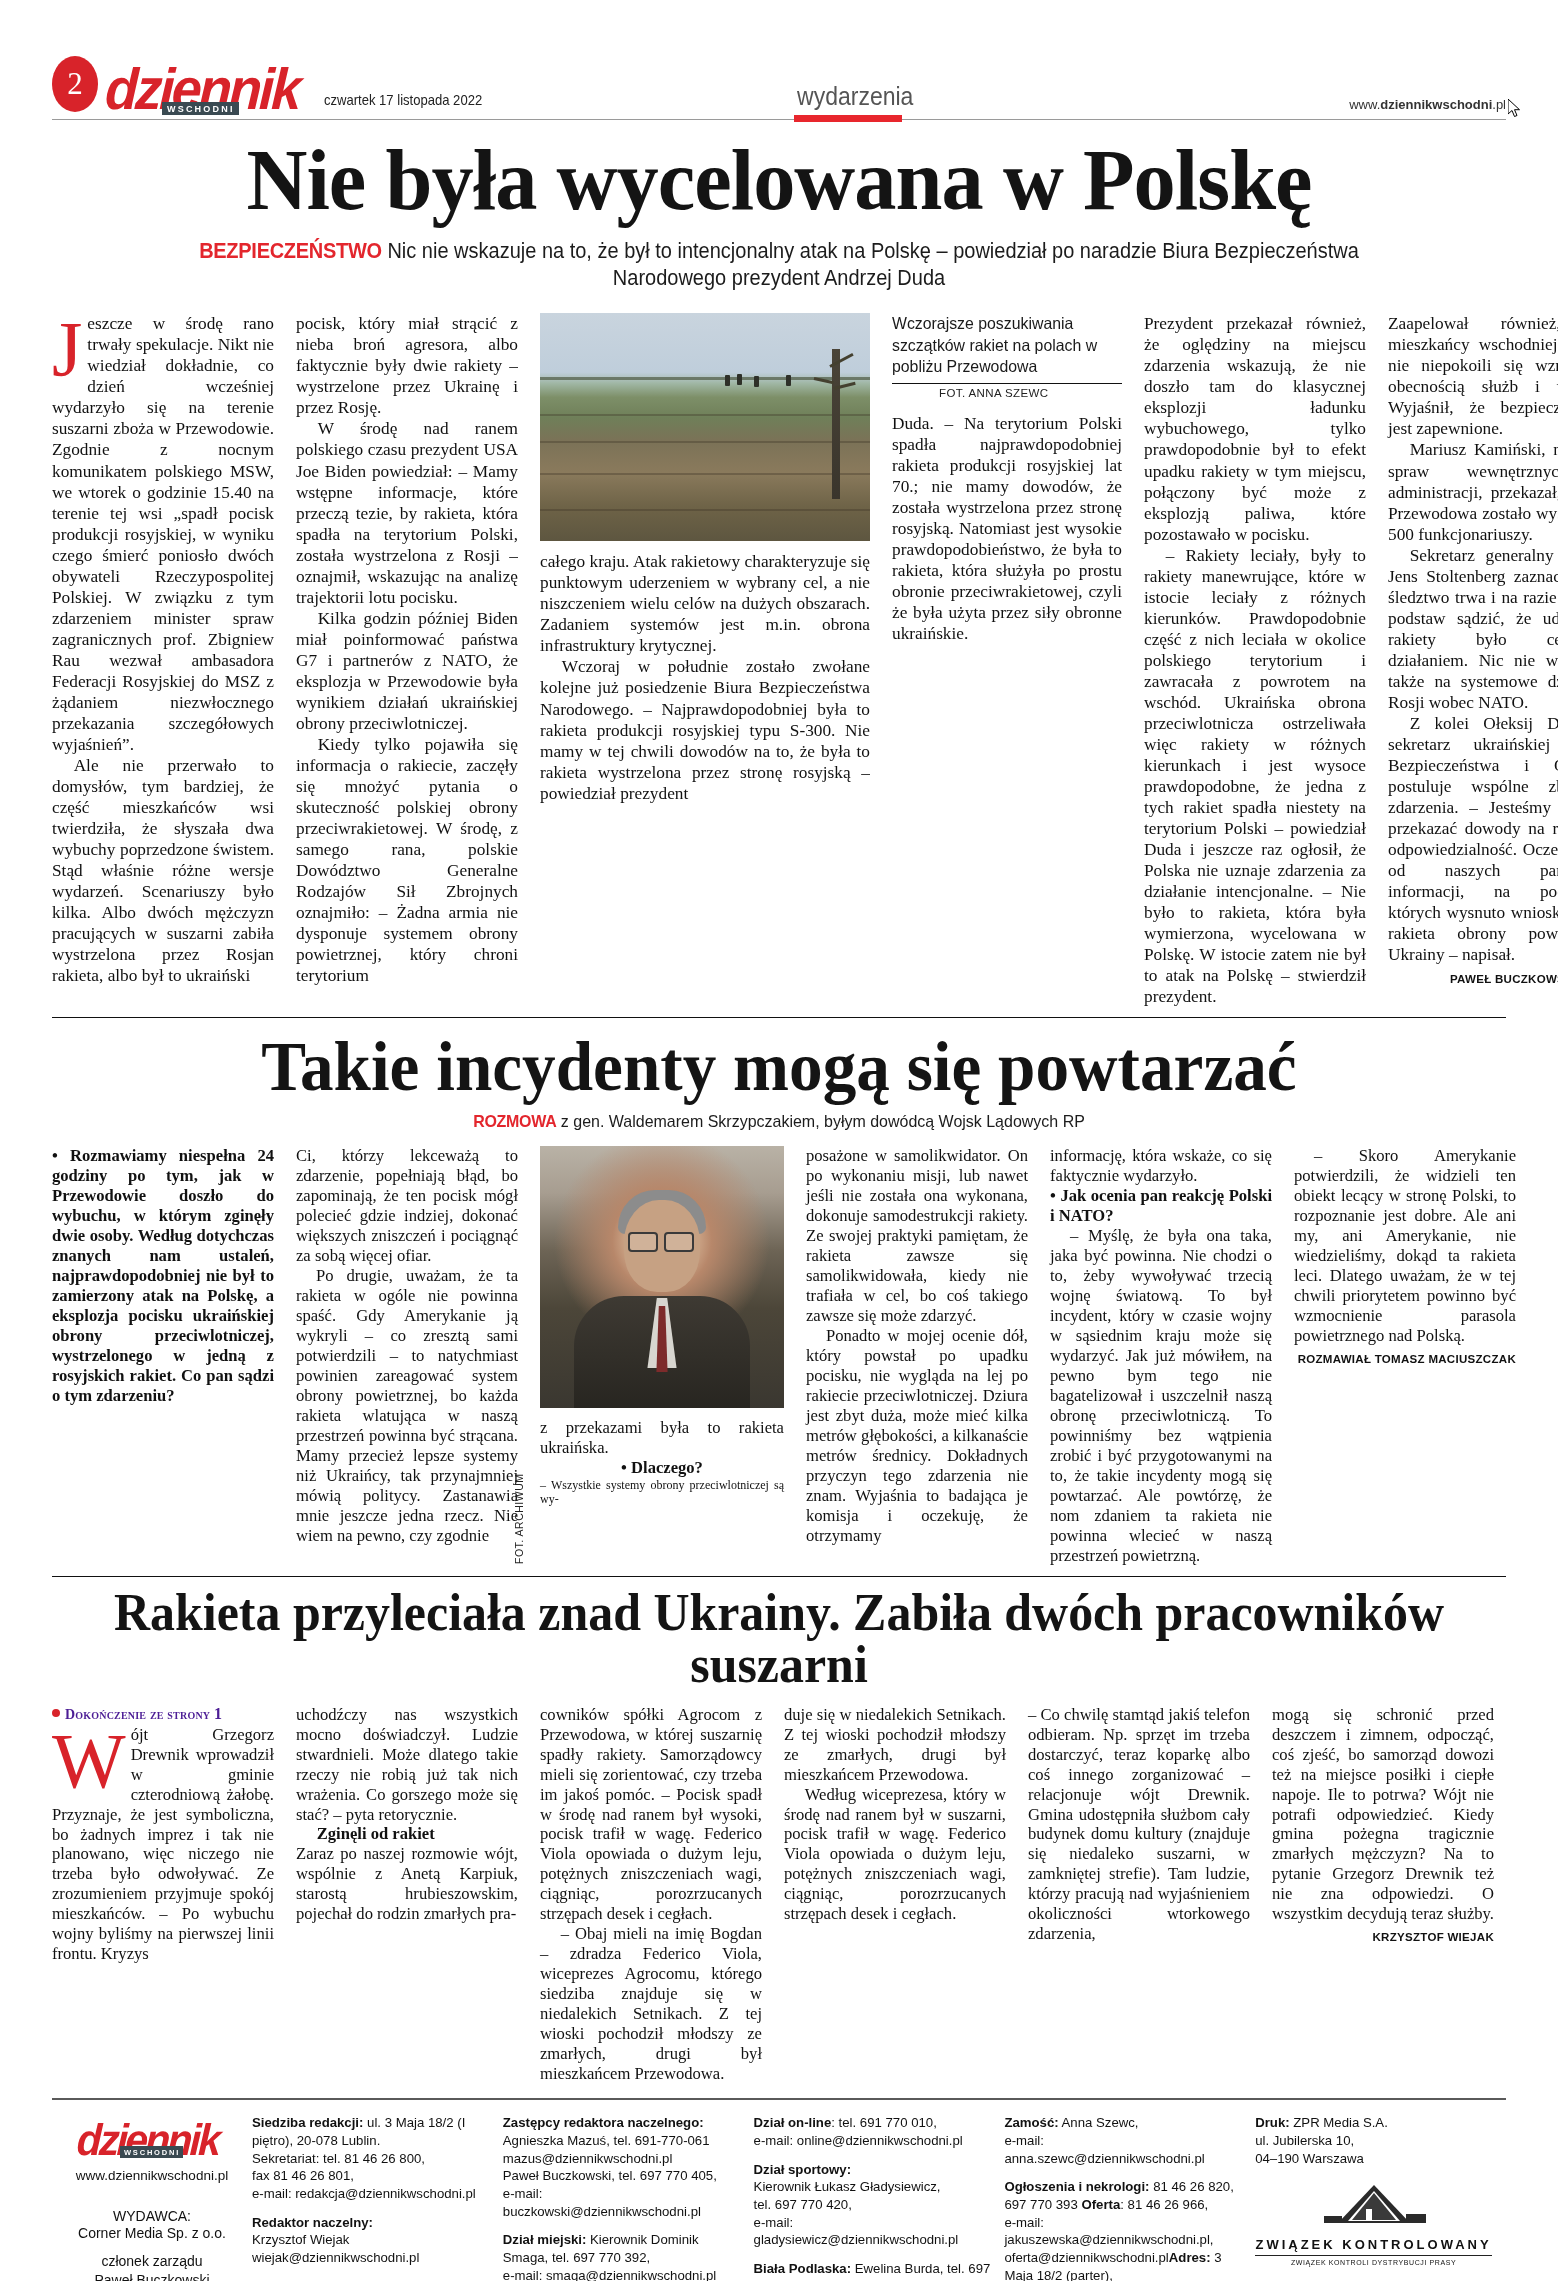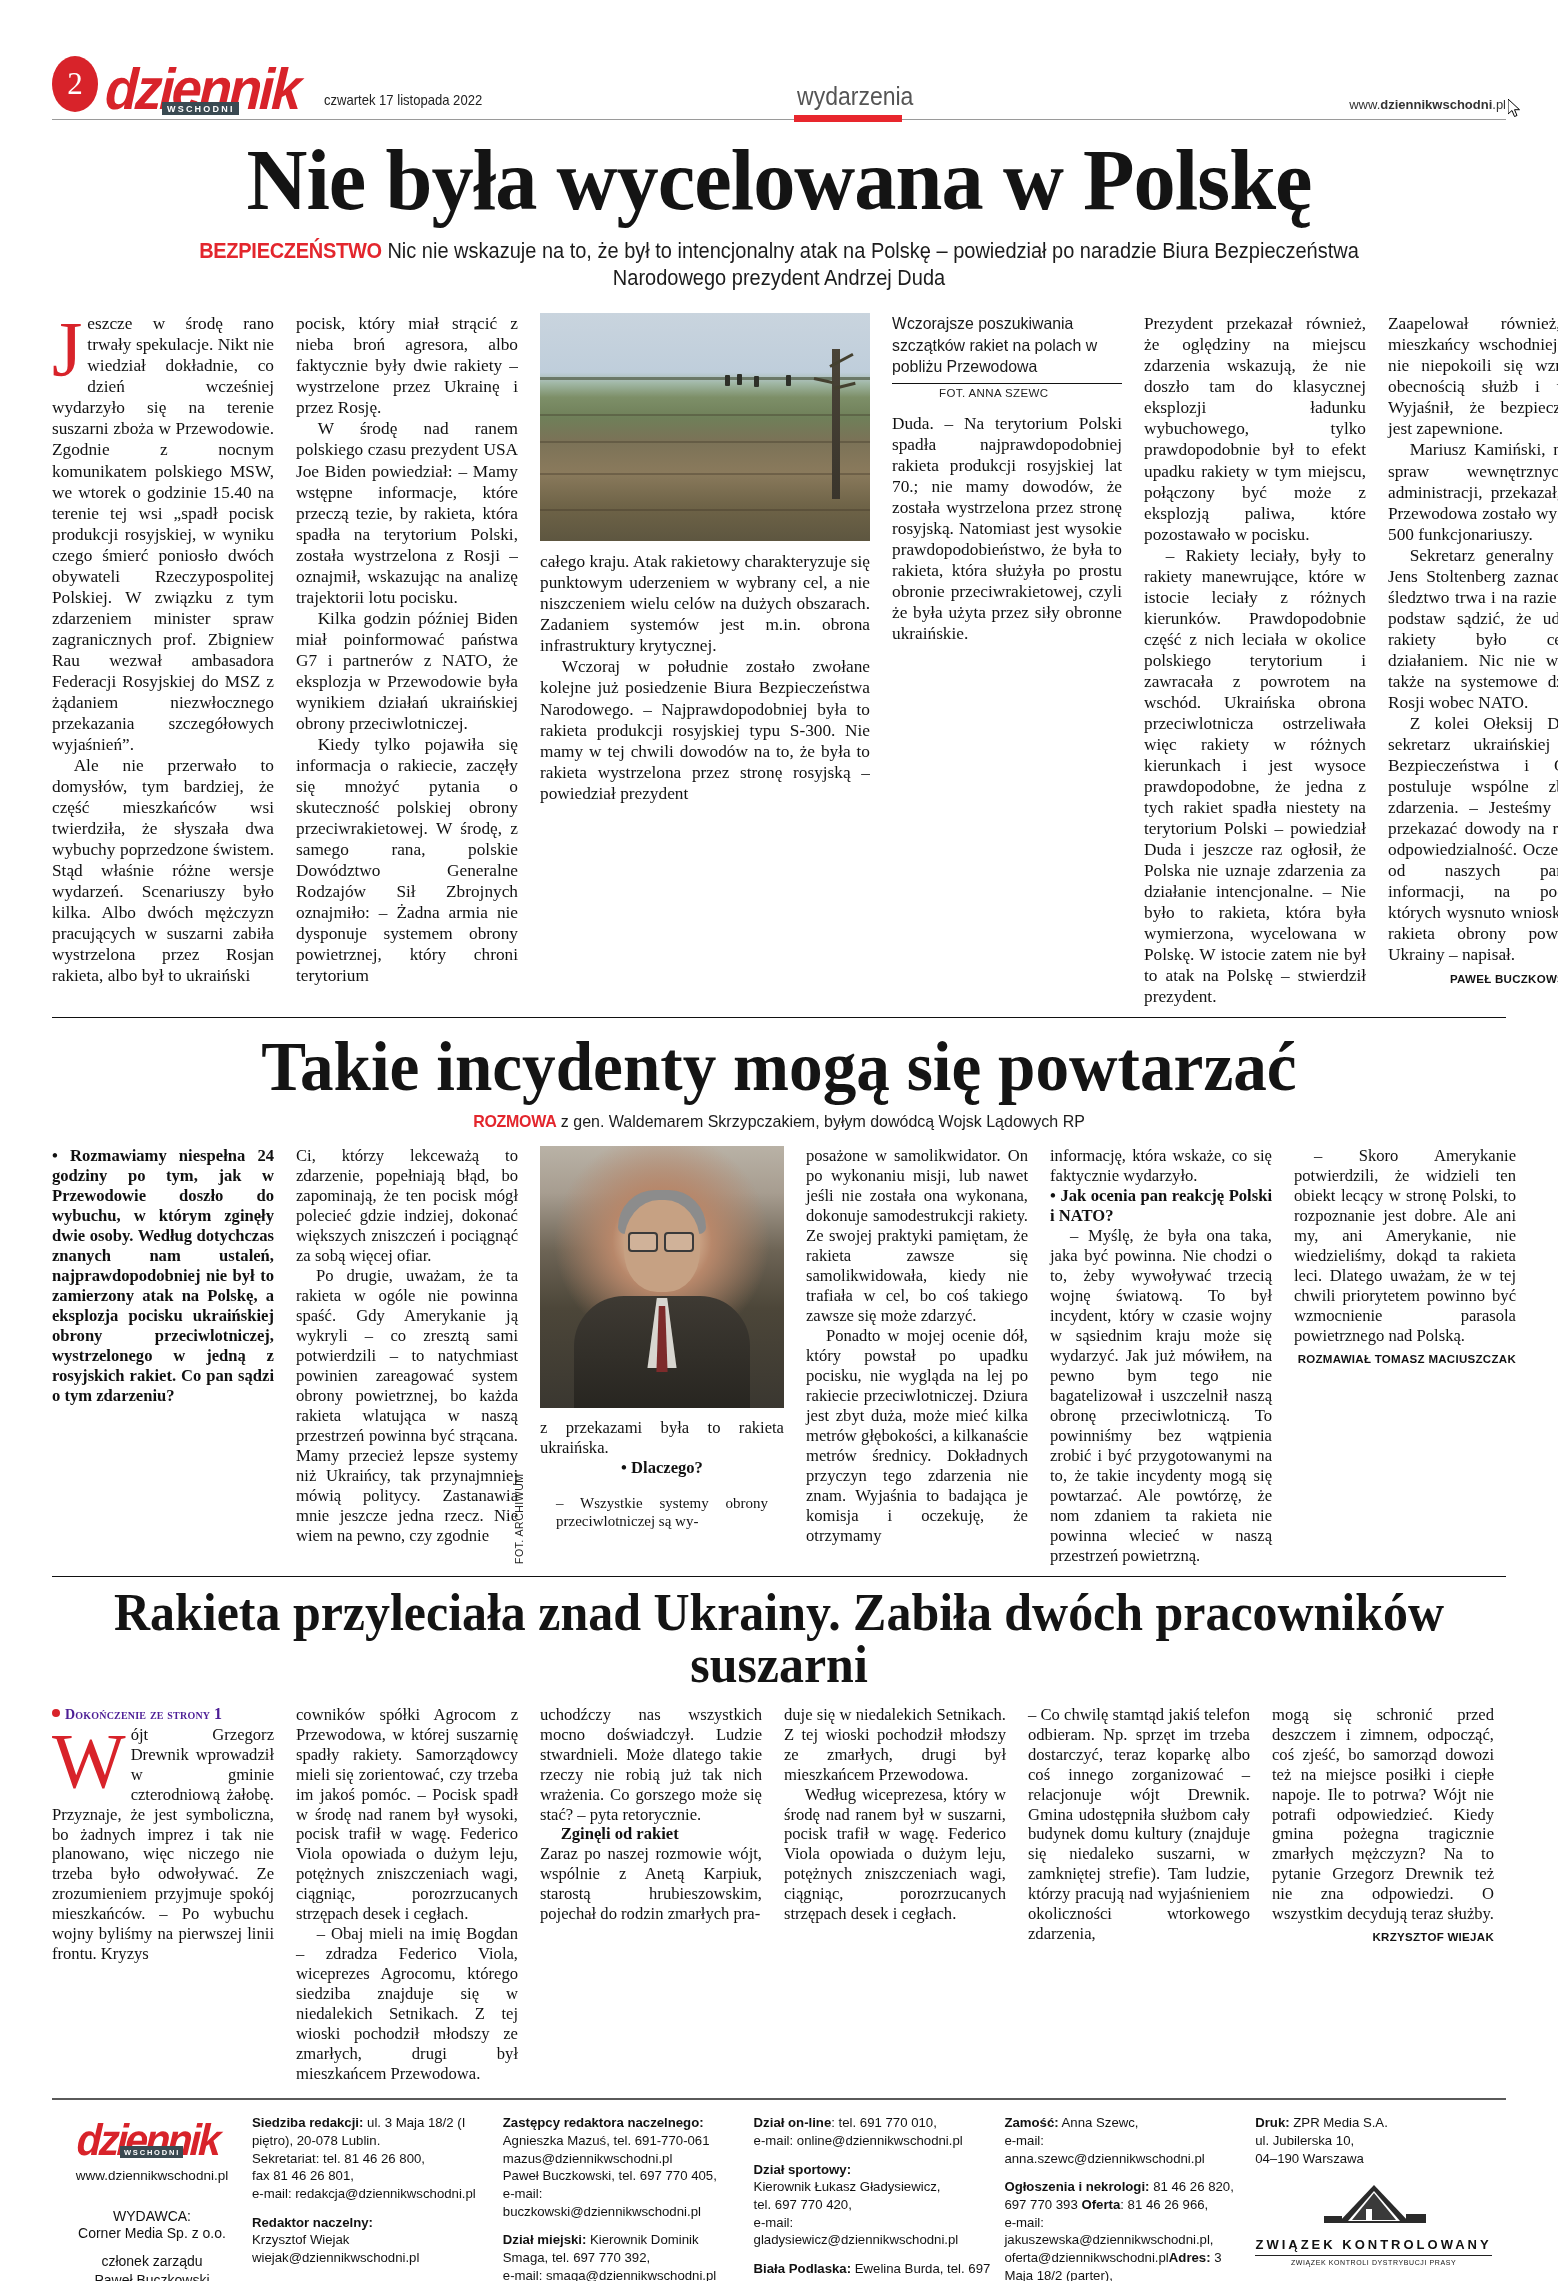--- a/index.html
+++ b/index.html
@@ -351,21 +351,21 @@
         <div class="head"></div>
         <div class="glass" style="left:88px;"></div>
         <div class="glass" style="left:124px;"></div>
         <div class="body"></div>
         <div class="shirt"></div>
         <div class="tie"></div>
       </div>
       <div class="photo-credit-v">FOT. ARCHIWUM</div>
       <p style="margin:10px 0 0 0; text-align:justify; font-family:'Liberation Serif',serif; font-size:16.6px; line-height:1.205; text-indent:0;">z przekazami była to rakieta ukraińska.</p>
       <p class="q" style="margin:0; text-align:center; font-family:'Liberation Serif',serif; font-size:16.6px; line-height:1.205; text-indent:0;">• Dlaczego?</p>
-      <p style="margin:16px; text-align:justify; font-family:'Liberation Serif',serif; font-size:15px; line-height:1.205; text-indent:0;">– Wszystkie systemy obrony przeciwlotniczej są wy-</p>
+      <p style="margin:0; text-align:justify; font-family:'Liberation Serif',serif; font-size:12px; line-height:1.205; text-indent:0;">– Wszystkie systemy obrony przeciwlotniczej są wy-</p>
     </div>
 
     <div class="colb">
       <p class="noind">posażone w samolikwidator. On po wykonaniu misji, lub nawet jeśli nie została ona wykonana, dokonuje samodestrukcji rakiety. Ze swojej praktyki pamiętam, że rakieta zawsze się samolikwidowała, kiedy nie trafiała w cel, bo coś takiego zawsze się może zdarzyć.</p>
       <p>Ponadto w mojej ocenie dół, który powstał po upadku pocisku, nie wygląda na lej po rakiecie przeciwlotniczej. Dziura jest zbyt duża, może mieć kilka metrów głębokości, a kilkanaście metrów średnicy. Dokładnych przyczyn tego zdarzenia nie znam. Wyjaśnia to badająca je komisja i oczekuję, że otrzymamy</p>
     </div>
     <div class="colb">
       <p class="noind">informację, która wskaże, co się faktycznie wydarzyło.</p>
       <p class="q noind">• Jak ocenia pan reakcję Polski i NATO?</p>
       <p>– Myślę, że była ona taka, jaka być powinna. Nie chodzi o to, żeby wywoływać trzecią wojnę światową. To był incydent, który w czasie wojny w sąsiednim kraju może się wydarzyć. Jak już mówiłem, na pewno bym tego nie bagatelizował i uszczelnił naszą obronę przeciwlotniczą. To powinniśmy bez wątpienia zrobić i być przygotowanymi na to, że takie incydenty mogą się powtarzać. Ale powtórzę, że nom zdaniem ta rakieta nie powinna wlecieć w naszą przestrzeń powietrzną.</p>
@@ -382,28 +382,28 @@
 
   <div class="body-c">
     <div class="colc">
       <div class="contfrom">
         <span class="dot"></span><span>Dokończenie ze strony</span> <span class="pg">1</span>
       </div>
       <p class="noind"><span class="dropcap-red">W</span><span>ójt Grzegorz Drewnik wprowadził w gminie czterodniową żałobę. Przyznaje, że jest symboliczna, bo żadnych imprez i tak nie planowano, więc niczego nie trzeba było odwoływać. Ze zrozumieniem przyjmuje spokój mieszkańców. – Po wybuchu wojny byliśmy na pierwszej linii frontu. Kryzys</span></p>
     </div>
 
     <div class="colc">
-      <p class="noind">cowników spółki Agrocom z Przewodowa, w której suszarnię spadły rakiety. Samorządowcy mieli się zorientować, czy trzeba im jakoś pomóc. – Pocisk spadł w środę nad ranem był wysoki, pocisk trafił w wagę. Federico Viola opowiada o dużym leju, potężnych zniszczeniach wagi, ciągniąc, porozrzucanych strzępach desek i cegłach.</p>
-      <p>– Obaj mieli na imię Bogdan – zdradza Federico Viola, wiceprezes Agrocomu, którego siedziba znajduje się w niedalekich Setnikach. Z tej wioski pochodził młodszy ze zmarłych, drugi był mieszkańcem Przewodowa.</p>
-    </div>
-
-    <div class="colc">
       <p class="noind">uchodźczy nas wszystkich mocno doświadczył. Ludzie stwardnieli. Może dlatego takie rzeczy nie robią już tak nich wrażenia. Co gorszego może się stać? – pyta retorycznie.</p>
       <p class="subhead-c">Zginęli od rakiet</p>
       <p class="noind">Zaraz po naszej rozmowie wójt, wspólnie z Anetą Karpiuk, starostą hrubieszowskim, pojechał do rodzin zmarłych pra-</p>
+    </div>
+
+    <div class="colc">
+      <p class="noind">cowników spółki Agrocom z Przewodowa, w której suszarnię spadły rakiety. Samorządowcy mieli się zorientować, czy trzeba im jakoś pomóc. – Pocisk spadł w środę nad ranem był wysoki, pocisk trafił w wagę. Federico Viola opowiada o dużym leju, potężnych zniszczeniach wagi, ciągniąc, porozrzucanych strzępach desek i cegłach.</p>
+      <p>– Obaj mieli na imię Bogdan – zdradza Federico Viola, wiceprezes Agrocomu, którego siedziba znajduje się w niedalekich Setnikach. Z tej wioski pochodził młodszy ze zmarłych, drugi był mieszkańcem Przewodowa.</p>
     </div>
 
     <div class="colc">
       <p class="noind">duje się w niedalekich Setnikach. Z tej wioski pochodził młodszy ze zmarłych, drugi był mieszkańcem Przewodowa.</p>
       <p>Według wiceprezesa, który w środę nad ranem był w suszarni, pocisk trafił w wagę. Federico Viola opowiada o dużym leju, potężnych zniszczeniach wagi, ciągniąc, porozrzucanych strzępach desek i cegłach.</p>
     </div>
 
     <div class="colc">
       <p class="noind">– Co chwilę stamtąd jakiś telefon odbieram. Np. sprzęt im trzeba dostarczyć, teraz koparkę albo coś innego zorganizować – relacjonuje wójt Drewnik. Gmina udostępniła służbom cały budynek domu kultury (znajduje się niedaleko suszarni, w zamkniętej strefie). Tam ludzie, którzy pracują nad wyjaśnieniem okoliczności wtorkowego zdarzenia,</p>
     </div>

